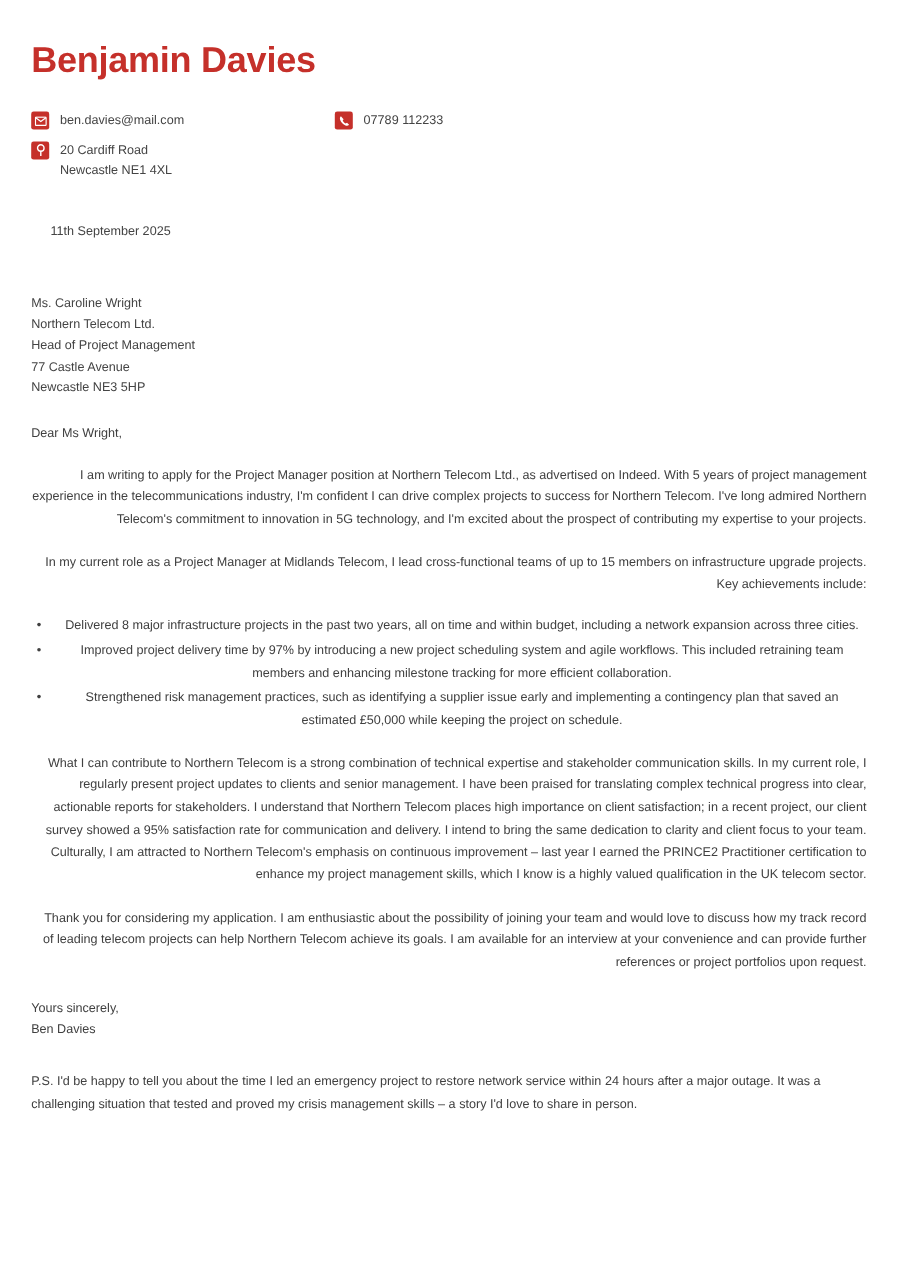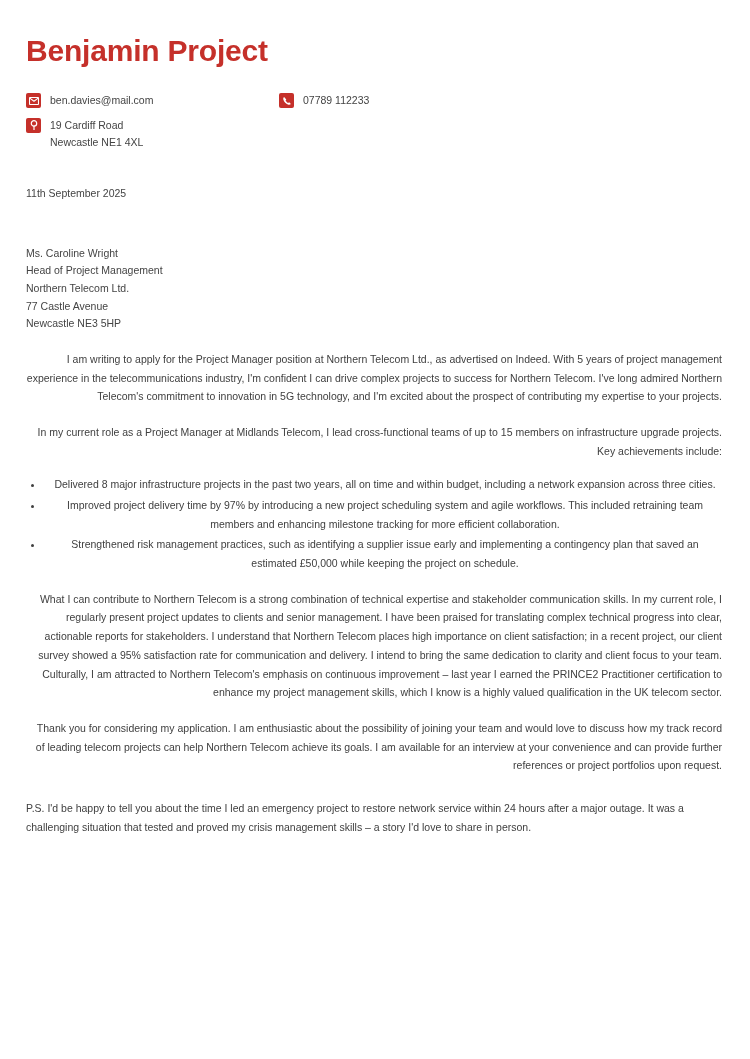--- a/index.html
+++ b/index.html
@@ -62,20 +62,21 @@
     line-height: 1.55;
     margin-left: 9px;
     padding-top: 0px;
   }
   .contact-text div { white-space: nowrap; }
   
   .date {
     font-size: 10.5px;
     color: #444444;
     margin-top: 37px;
+    margin-left: 16px;
   }
   
   .recipient {
     margin-top: 46px;
     text-align: left;
     font-size: 10.5px;
     color: #444444;
     line-height: 1.68;
   }
   
@@ -117,21 +118,21 @@
     font-size: 10.5px;
     color: #404040;
     line-height: 1.78;
   }
 </style>
 </head>
 <body>
 
 <div class="page">
 
-  <h1 class="name">Benjamin Project</h1>
+  <h1 class="name">Benjamin Davies</h1>
 
   <div class="contact-block">
 
     <div class="contact-row">
       <div class="contact-cell email">
         <span class="icon-box">
           <svg width="10" height="8" viewBox="0 0 10 8" aria-hidden="true">
             <rect x="0.5" y="0.5" width="9" height="7" rx="0.8" fill="none" stroke="#ffffff" stroke-width="1.1"></rect>
             <path d="M0.8 1.1 L5 4.3 L9.2 1.1" fill="none" stroke="#ffffff" stroke-width="1.1" stroke-linejoin="round"></path>
           </svg>
@@ -151,49 +152,54 @@
 
     <div class="contact-row">
       <div class="contact-cell address">
         <span class="icon-box">
           <svg width="8" height="11" viewBox="0 0 8 11" aria-hidden="true">
             <circle cx="4" cy="3.4" r="2.7" fill="none" stroke="#ffffff" stroke-width="1.2"></circle>
             <line x1="4" y1="5.6" x2="4" y2="10" stroke="#ffffff" stroke-width="1.2"></line>
           </svg>
         </span>
         <span class="contact-text">
-          <div>19 Cardiff Road</div>
+          <div>20 Cardiff Road</div>
           <div>Newcastle NE1 4XL</div>
         </span>
       </div>
     </div>
 
   </div>
 
   <div class="date">11th September 2025</div>
 
   <div class="recipient">
     <div>Ms. Caroline Wright</div>
+    <div>Northern Telecom Ltd.</div>
     <div>Head of Project Management</div>
-    <div>Northern Telecom Ltd.</div>
     <div>77 Castle Avenue</div>
     <div>Newcastle NE3 5HP</div>
   </div>
 
+  <div class="salutation">Dear Ms Wright,</div>
 
   <p class="para">I am writing to apply for the Project Manager position at Northern Telecom Ltd., as advertised on Indeed. With 5 years of project management experience in the telecommunications industry, I'm confident I can drive complex projects to success for Northern Telecom. I've long admired Northern Telecom's commitment to innovation in 5G technology, and I'm excited about the prospect of contributing my expertise to your projects.</p>
 
   <p class="para">In my current role as a Project Manager at Midlands Telecom, I lead cross-functional teams of up to 15 members on infrastructure upgrade projects. Key achievements include:</p>
 
   <ul class="achievements">
     <li>Delivered 8 major infrastructure projects in the past two years, all on time and within budget, including a network expansion across three cities.</li>
     <li>Improved project delivery time by 97% by introducing a new project scheduling system and agile workflows. This included retraining team members and enhancing milestone tracking for more efficient collaboration.</li>
     <li>Strengthened risk management practices, such as identifying a supplier issue early and implementing a contingency plan that saved an estimated £50,000 while keeping the project on schedule.</li>
   </ul>
 
   <p class="para">What I can contribute to Northern Telecom is a strong combination of technical expertise and stakeholder communication skills. In my current role, I regularly present project updates to clients and senior management. I have been praised for translating complex technical progress into clear, actionable reports for stakeholders. I understand that Northern Telecom places high importance on client satisfaction; in a recent project, our client survey showed a 95% satisfaction rate for communication and delivery. I intend to bring the same dedication to clarity and client focus to your team. Culturally, I am attracted to Northern Telecom's emphasis on continuous improvement – last year I earned the PRINCE2 Practitioner certification to enhance my project management skills, which I know is a highly valued qualification in the UK telecom sector.</p>
 
   <p class="para">Thank you for considering my application. I am enthusiastic about the possibility of joining your team and would love to discuss how my track record of leading telecom projects can help Northern Telecom achieve its goals. I am available for an interview at your convenience and can provide further references or project portfolios upon request.</p>
 
+  <div class="signoff">
+    <div>Yours sincerely,</div>
+    <div>Ben Davies</div>
+  </div>
 
   <p class="ps">P.S. I'd be happy to tell you about the time I led an emergency project to restore network service within 24 hours after a major outage. It was a challenging situation that tested and proved my crisis management skills – a story I'd love to share in person.</p>
 
 </div>
 
 </body></html>

